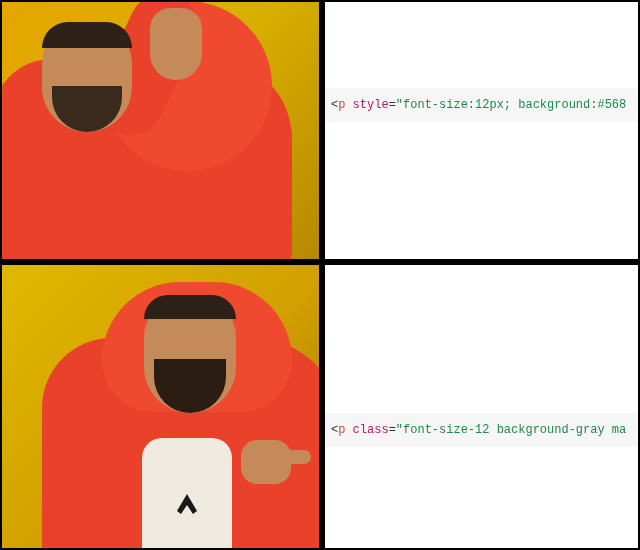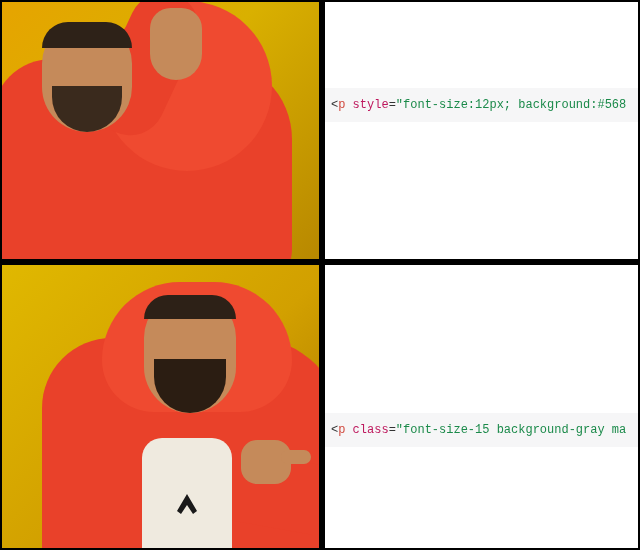--- a/index.html
+++ b/index.html
@@ -142,17 +142,17 @@
     <div class="drake-bot">
       <div class="jacket-bot"></div>
       <div class="shirt"></div>
       <div class="head-bot"></div>
       <div class="hand-bot"></div>
     </div>
   </div>
 
   <div class="cell cell-br">
     <div class="codebox">
-      <span class="pun">&lt;</span><span class="tag">p</span><span class="pun"> </span><span class="attr">class</span><span class="eq">=</span><span class="str">"</span><span class="str">font-size-15 background-gray ma</span><span class="str"></span>
+      <span class="pun">&lt;</span><span class="tag">p</span><span class="pun"> </span><span class="attr">class</span><span class="eq">=</span><span class="str">"</span><span class="str">font-size-12 background-gray ma</span><span class="str"></span>
     </div>
   </div>
 
 </div>
 
 </body></html>

